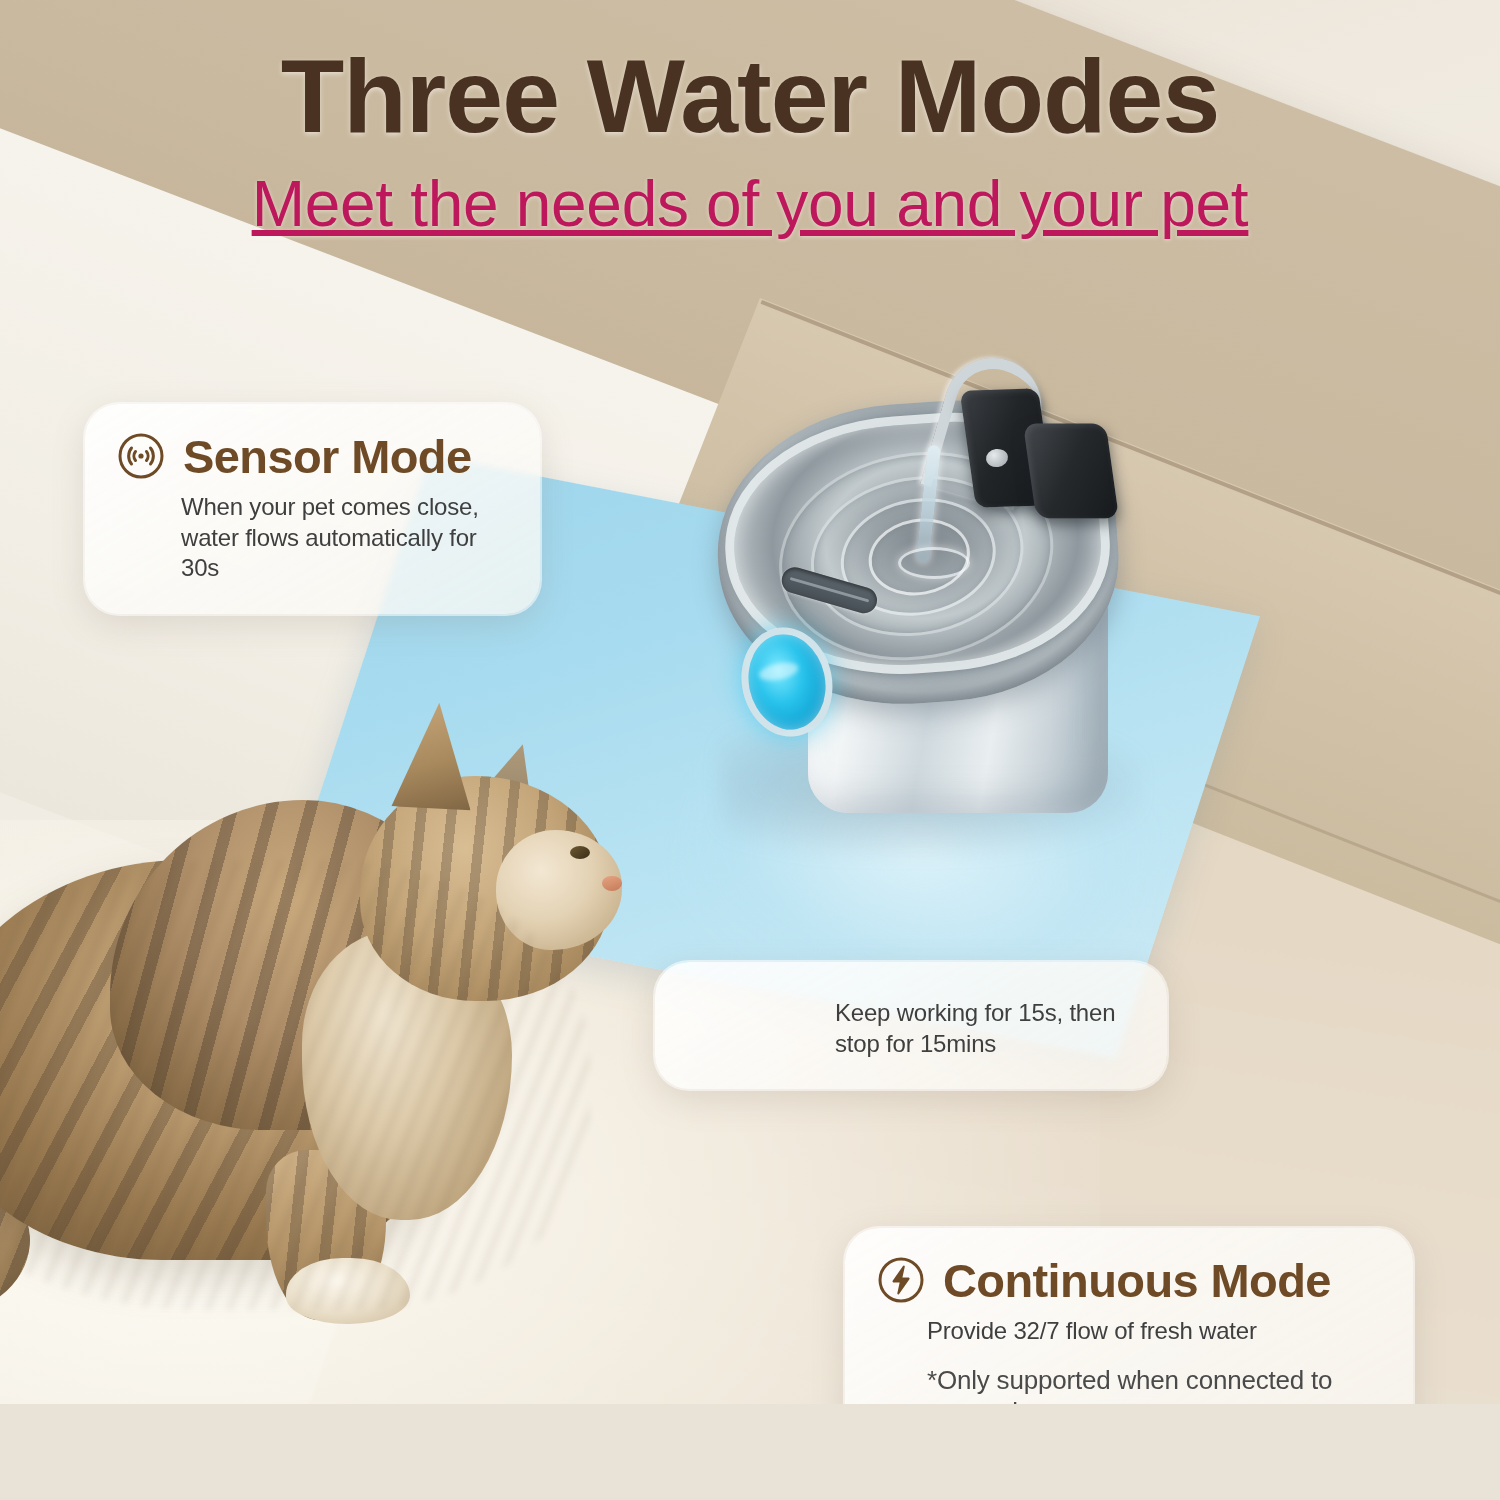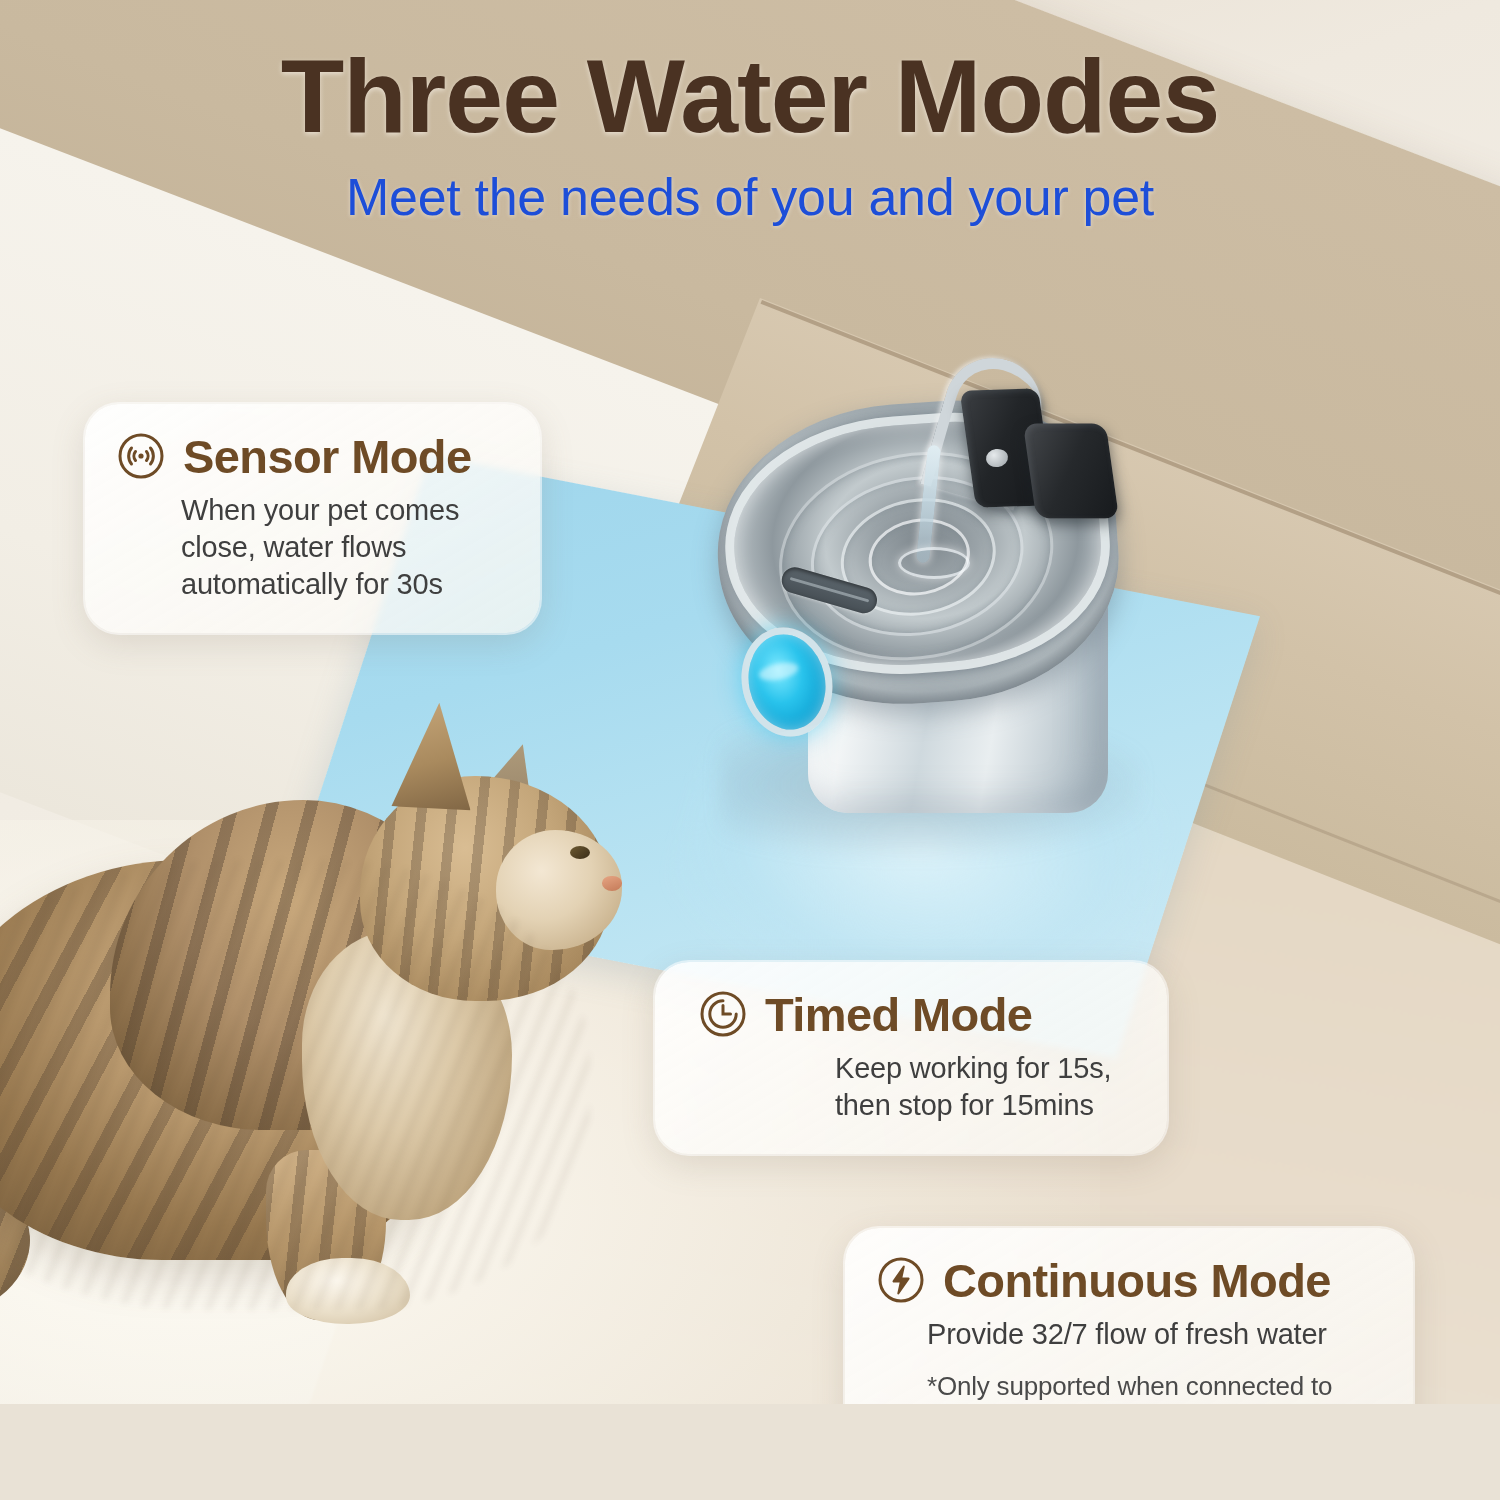--- a/index.html
+++ b/index.html
@@ -259,44 +259,45 @@
   }
 
   
   .header{position:absolute;left:0;top:42px;width:1500px;text-align:center;}
   .title{
     font-size:104px;font-weight:700;color:#4a3222;letter-spacing:-1px;
     line-height:1.05;margin:0;
     text-shadow:0 2px 5px rgba(255,252,245,.55);
   }
   .subtitle{
-    font-size:52px;font-weight:400;color:#1d4ed8;margin:16px 0 0 0;
+    font-size:64px;font-weight:400;color:#be185d;margin:16px 0 0 0;
     letter-spacing:-.3px;
     text-shadow:0 1px 4px rgba(255,252,245,.5);
+    text-decoration:underline;
   }
 
   
   .card{
     position:absolute;
     background:linear-gradient(150deg,rgba(255,255,255,.90) 0%,rgba(253,252,249,.84) 45%,rgba(250,248,243,.76) 100%);
     border-radius:34px;
     box-shadow:0 0 0 2px rgba(255,255,255,.55), 0 10px 34px rgba(120,108,88,.18);
     backdrop-filter:blur(3px);
     padding:26px 30px 30px 30px;
     box-sizing:border-box;
   }
   .card-head{display:flex;align-items:center;gap:16px;}
   .c-icon{width:52px;height:52px;flex:0 0 52px;}
   .c-title{
     font-size:47px;font-weight:700;color:#6e4b26;letter-spacing:-.6px;
     line-height:1;white-space:nowrap;
   }
   .c-body{
     margin-top:10px;padding-left:66px;
-    font-size:29px;line-height:1.28;color:#3f3f3f;letter-spacing:-.2px;
+    font-size:24px;line-height:1.28;color:#3f3f3f;letter-spacing:-.2px;
   }
   .c-note{
     font-size:26px;line-height:1.26;color:#4a4a4a;letter-spacing:-.2px;margin-top:2px;
   }
 
   #card-sensor{left:85px;top:404px;width:455px;}
   #card-timed{left:655px;top:962px;width:512px;}
   #card-continuous{left:845px;top:1228px;width:568px;}
   #card-timed .c-body, #card-timed .c-title{}
   #card-timed .card-head{justify-content:flex-start;padding-left:12px;}
@@ -375,30 +376,20 @@
           <path d="M16.5 18a12.6 12.6 0 0 0 0 16"></path>
           <path d="M35.5 18a12.6 12.6 0 0 1 0 16"></path>
         </svg>
       </span>
       <span class="c-title">Sensor Mode</span>
     </div>
     <div class="c-body">When your pet comes close, water flows automatically for 30s</div>
   </div>
 
   <div class="card" id="card-timed">
-    <div class="card-head">
-      <span class="c-icon">
-        <svg viewBox="0 0 52 52" width="52" height="52" fill="none" stroke="#6e4b26" stroke-width="3" stroke-linecap="round">
-          <circle cx="26" cy="26" r="21"></circle>
-          <path d="M26 12.8a13.2 13.2 0 1 0 13.2 13.2"></path>
-          <path d="M26 17.5V26h7.5"></path>
-        </svg>
-      </span>
-      <span class="c-title">Timed Mode</span>
-    </div>
     <div class="c-body">Keep working for 15s, then stop for 15mins</div>
   </div>
 
   <div class="card" id="card-continuous">
     <div class="card-head">
       <span class="c-icon">
         <svg viewBox="0 0 52 52" width="52" height="52" fill="none" stroke="#6e4b26" stroke-width="3" stroke-linejoin="round">
           <circle cx="26" cy="26" r="21"></circle>
           <path d="M28.8 12.5 18.5 27.4h7.4l-2.6 12.1 10.3-14.9h-7.4z" fill="#6e4b26" stroke="#6e4b26" stroke-width="2"></path>
         </svg>

